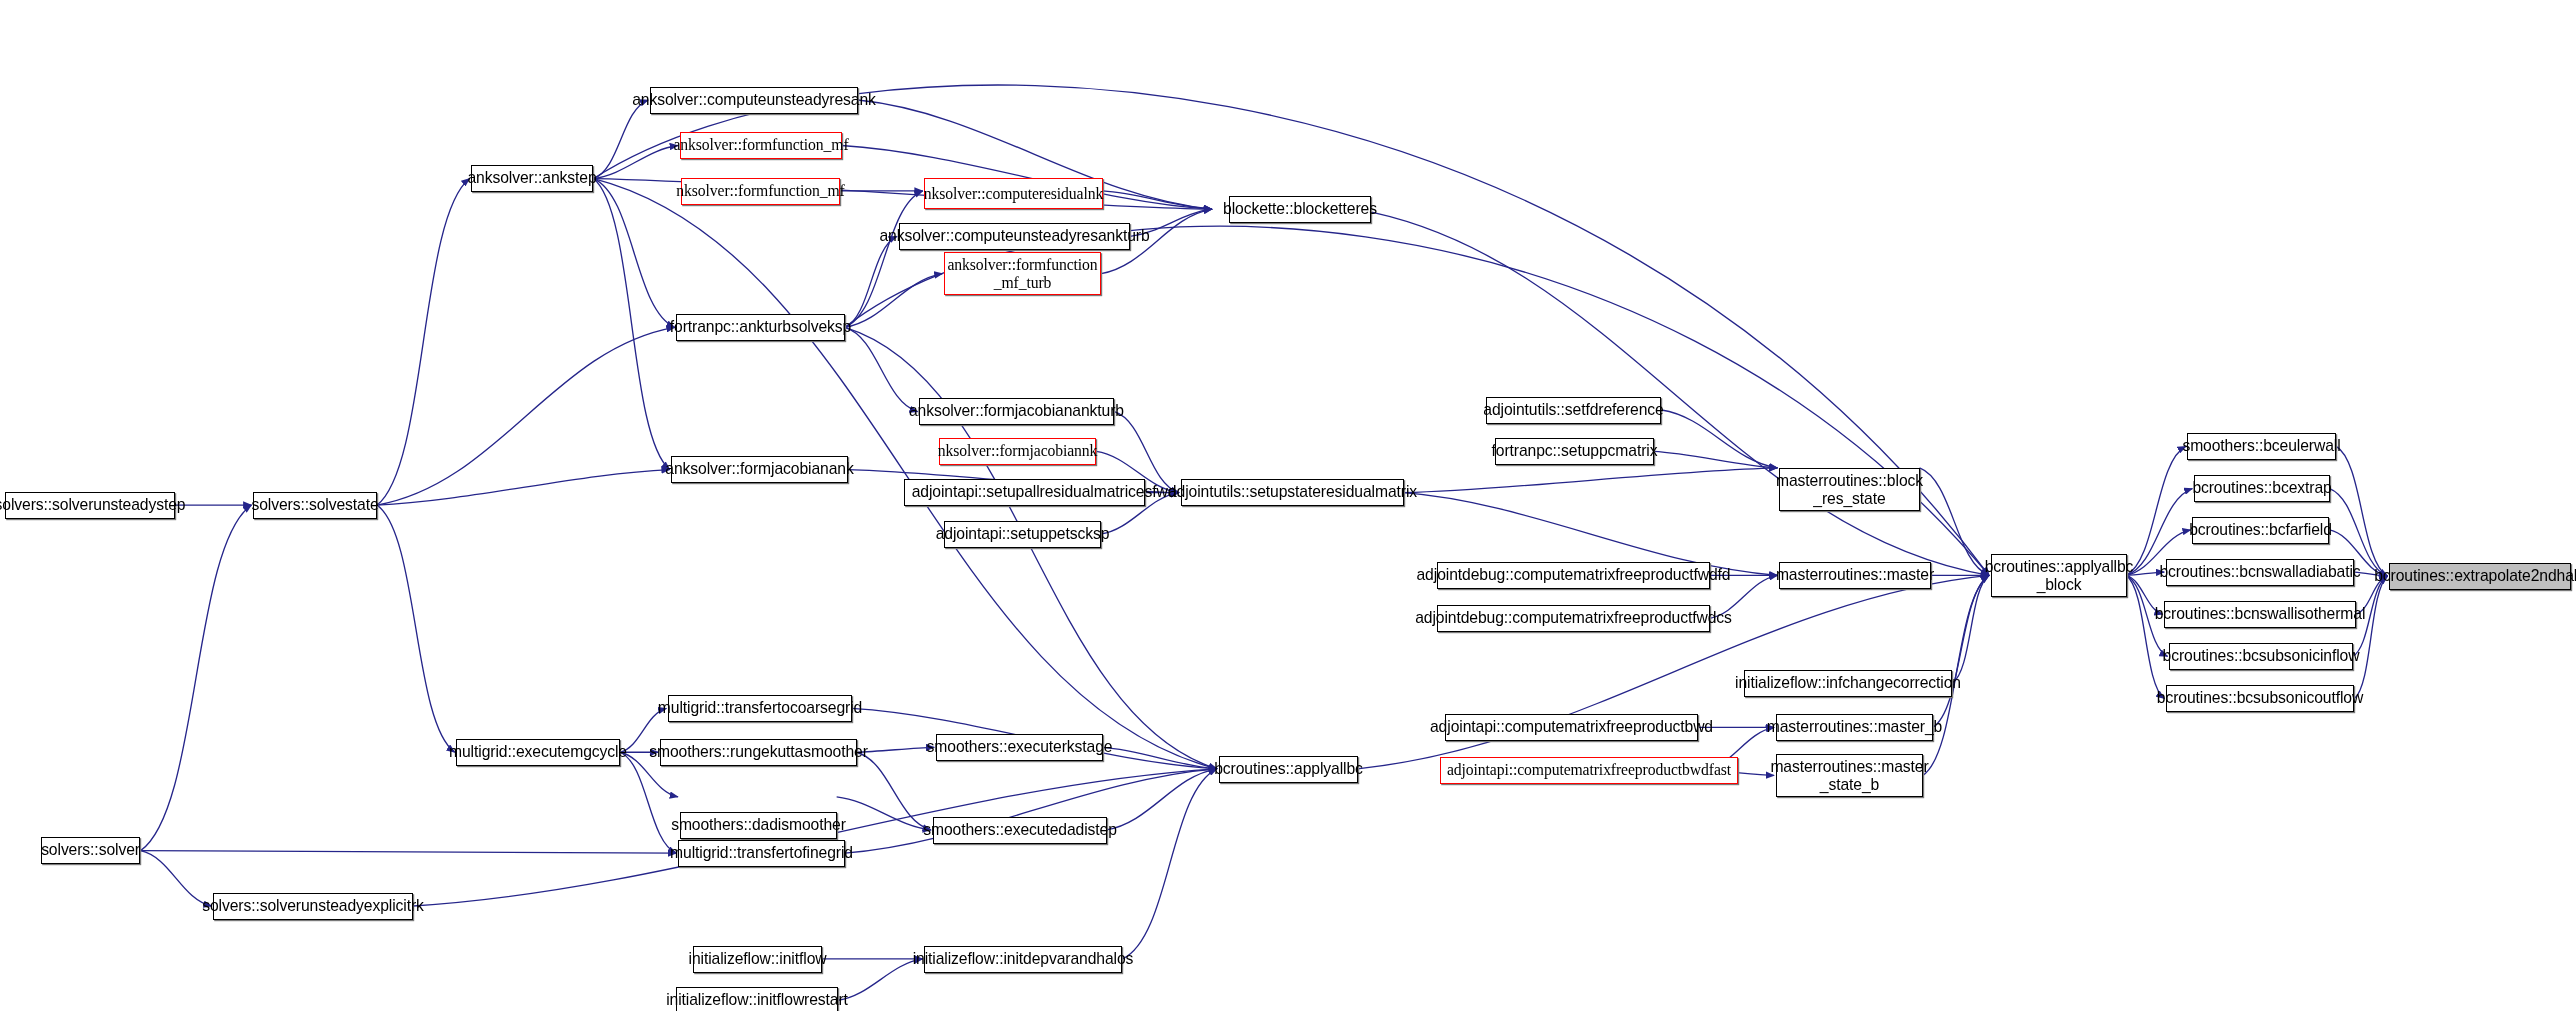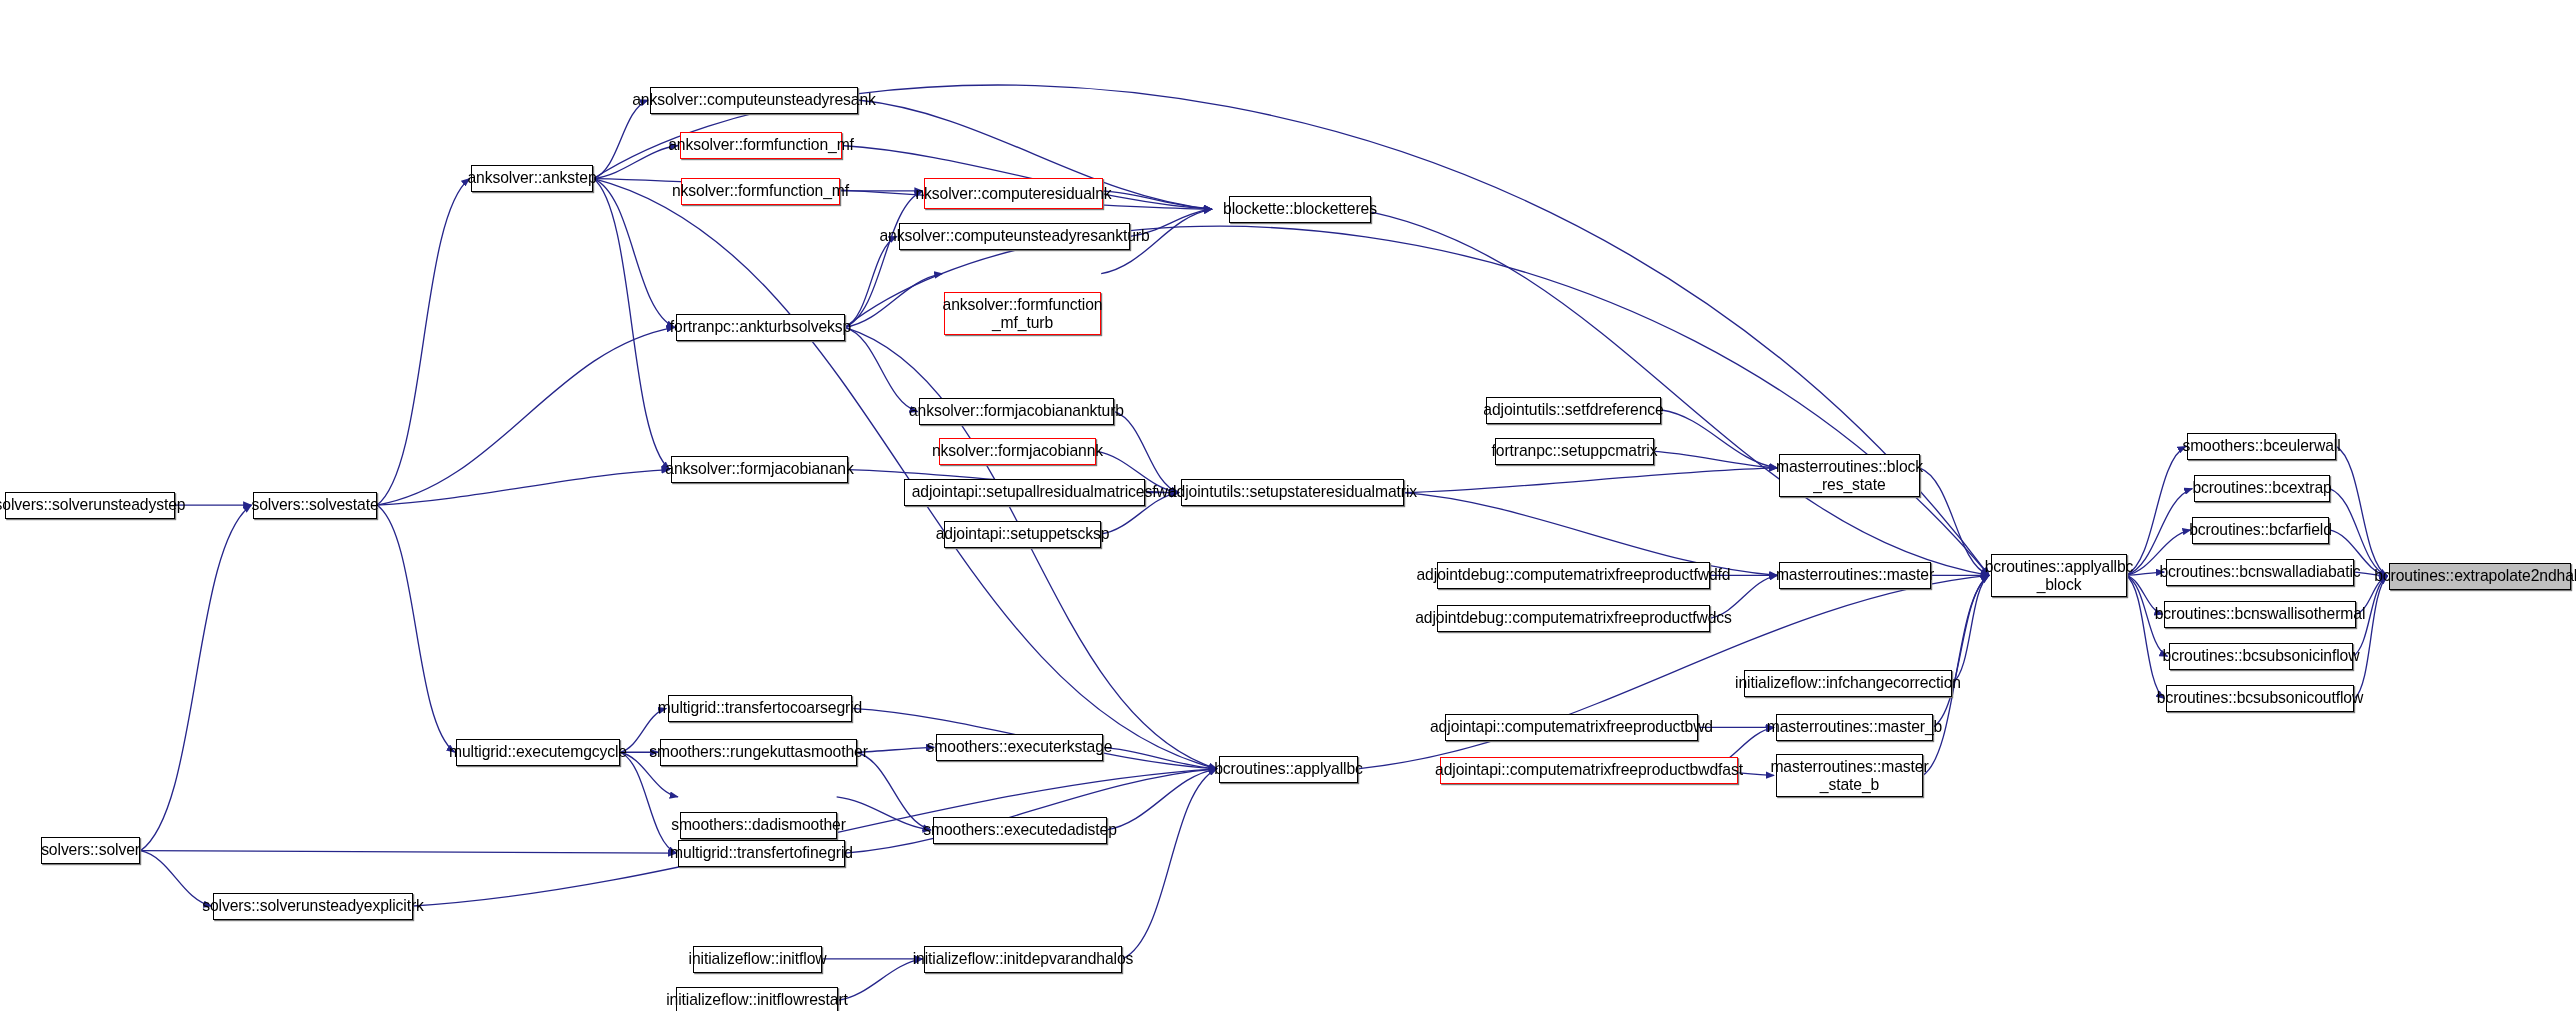--- a/index.html
+++ b/index.html
@@ -23,21 +23,21 @@
     background:#ffffff;
     border:0.8px solid #000000;
     color:#000000;
     font-size:15.7px;
     line-height:1.12;
     letter-spacing:-0.1px;
     white-space:pre;
     box-shadow:1.2px 1.2px 0 0 #7a7a7a;
     padding:0 5px;
   }
-  .node.red{border-color:#ff0000;}
+  .node.red{border-color:#ff0000;font-family:Liberation Serif, serif;}
   .node.hl{background:#bfbfbf;}
 </style>
 </head>
 <body>
 
 <div id="canvas">
   <svg id="edges" viewBox="0 0 3116 1223" xmlns="http://www.w3.org/2000/svg">
     <defs>
       <marker id="ah" markerWidth="11" markerHeight="9" refX="10" refY="4.5" orient="auto" markerUnits="userSpaceOnUse">
         <path d="M0,0 L11,4.5 L0,9 z" fill="#25258a"></path>
@@ -128,32 +128,32 @@
       <div class="node" style="left: 253px; top: 492px; width: 124px; height: 26.5px;">solvers::solvestate</div>
       <div class="node" style="left: 41px; top: 837px; width: 99px; height: 26.5px;">solvers::solver</div>
       <div class="node" style="left: 213px; top: 893px; width: 200px; height: 26.5px;">solvers::solverunsteadyexplicitrk</div>
       <div class="node" style="left: 471px; top: 165px; width: 122px; height: 26.5px;">anksolver::ankstep</div>
       <div class="node" style="left: 650px; top: 87px; width: 208px; height: 26.5px;">anksolver::computeunsteadyresank</div>
       <div class="node red" style="left: 680px; top: 132px; width: 162px; height: 26.5px;">anksolver::formfunction_mf</div>
       <div class="node red" style="left: 681px; top: 178px; width: 159px; height: 26.5px;">nksolver::formfunction_mf</div>
       <div class="node red" style="left: 924px; top: 178px; width: 179px; height: 31px;">nksolver::computeresidualnk</div>
       <div class="node" style="left: 899px; top: 223px; width: 231px; height: 26.5px;">anksolver::computeunsteadyresankturb</div>
       <div class="node" style="left: 1214px; top: 196px; width: 142px; height: 26.5px; margin-left: 15px;">blockette::blocketteres</div>
-      <div class="node red" style="left: 944px; top: 252px; width: 157px; height: 43px; margin-top: 40px;">anksolver::formfunction
+      <div class="node red" style="left: 944px; top: 252px; width: 157px; height: 43px;">anksolver::formfunction
 _mf_turb</div>
       <div class="node" style="left: 676px; top: 314px; width: 169px; height: 26.5px;">fortranpc::ankturbsolveksp</div>
       <div class="node" style="left: 919px; top: 398px; width: 195px; height: 26.5px;">anksolver::formjacobianankturb</div>
       <div class="node red" style="left: 939px; top: 438px; width: 157px; height: 26.5px;">nksolver::formjacobiannk</div>
       <div class="node" style="left: 671px; top: 456px; width: 177px; height: 26.5px;">anksolver::formjacobianank</div>
       <div class="node" style="left: 904px; top: 479px; width: 241px; height: 26.5px; padding-left: 44px;">adjointapi::setupallresidualmatricesfwd</div>
       <div class="node" style="left: 944px; top: 521px; width: 157px; height: 26.5px;">adjointapi::setuppetscksp</div>
       <div class="node" style="left: 1181px; top: 479px; width: 223px; height: 26.5px;">adjointutils::setupstateresidualmatrix</div>
       <div class="node" style="left: 1486px; top: 397px; width: 175px; height: 26.5px;">adjointutils::setfdreference</div>
       <div class="node" style="left: 1495px; top: 438px; width: 159px; height: 26.5px;">fortranpc::setuppcmatrix</div>
-      <div class="node" style="left: 1779px; top: 454px; width: 141px; height: 43px;">masterroutines::block
+      <div class="node" style="left: 1779px; top: 468px; width: 141px; height: 43px;">masterroutines::block
 _res_state</div>
       <div class="node" style="left: 1437px; top: 562px; width: 273px; height: 26.5px;">adjointdebug::computematrixfreeproductfwdfd</div>
       <div class="node" style="left: 1437px; top: 605px; width: 273px; height: 26.5px;">adjointdebug::computematrixfreeproductfwdcs</div>
       <div class="node" style="left: 1779px; top: 562px; width: 152px; height: 26.5px;">masterroutines::master</div>
       <div class="node" style="left: 1991px; top: 554px; width: 136px; height: 43px;">bcroutines::applyallbc
 _block</div>
       <div class="node" style="left: 2187px; top: 433px; width: 149px; height: 26.5px;">smoothers::bceulerwall</div>
       <div class="node" style="left: 2194px; top: 475px; width: 136px; height: 26.5px;">bcroutines::bcextrap</div>
       <div class="node" style="left: 2192px; top: 517px; width: 137px; height: 26.5px;">bcroutines::bcfarfield</div>
       <div class="node" style="left: 2166px; top: 559px; width: 188px; height: 26.5px;">bcroutines::bcnswalladiabatic</div>

